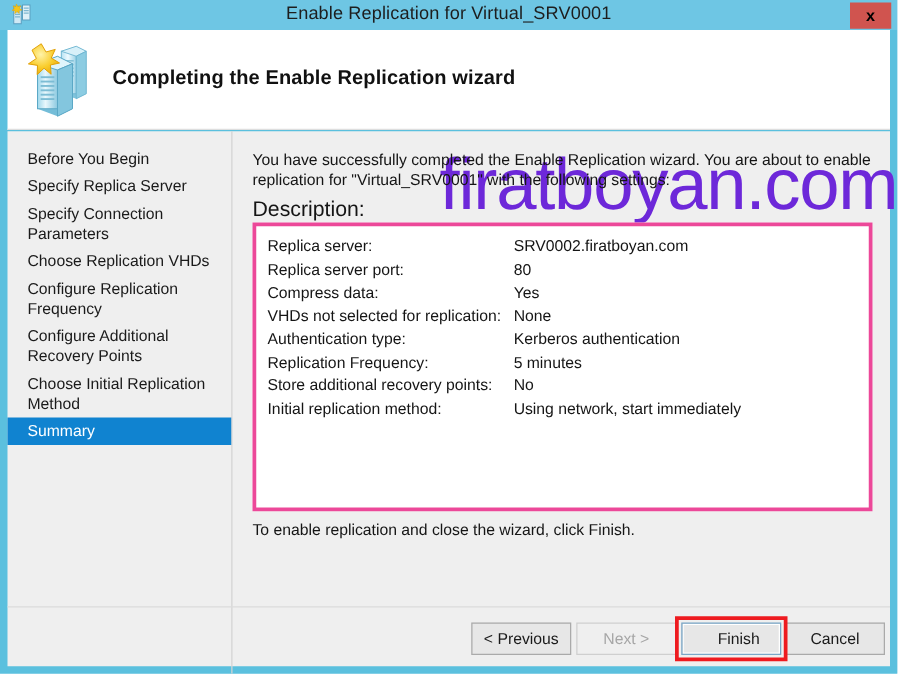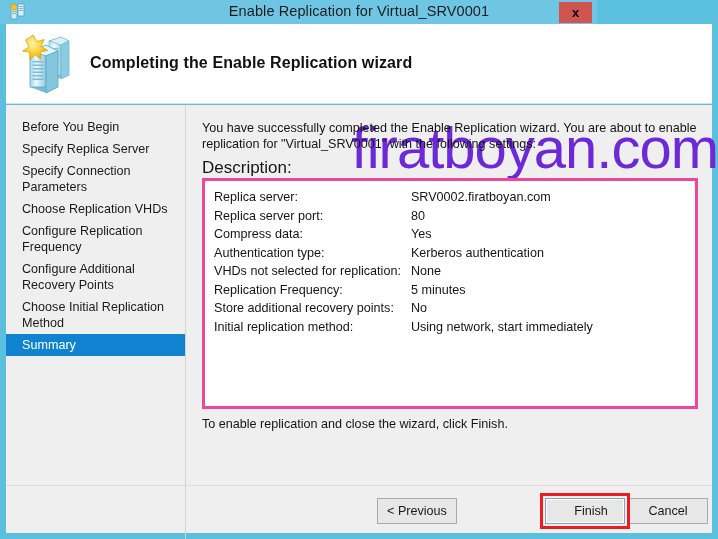--- a/index.html
+++ b/index.html
@@ -18,21 +18,21 @@
     height: 539px;
     box-sizing: border-box;
     background: #5bc0de;
     overflow: hidden;
   }
 
   
   #titlebar {
     position: absolute;
     left: 0; top: 0;
-    width: 597px;
+    width: 718px;
     height: 24px;
     background: #6ec6e4;
   }
   #titlebar-icon {
     position: absolute;
     left: 9px; top: 3px;
     width: 18px; height: 18px;
   }
   #titlebar-title {
     position: absolute;
@@ -384,26 +384,26 @@
           </tr>
           <tr>
             <td class="k">Replica server port:</td>
             <td class="v">80</td>
           </tr>
           <tr>
             <td class="k">Compress data:</td>
             <td class="v">Yes</td>
           </tr>
           <tr>
+            <td class="k">VHDs not selected for replication:</td>
+            <td class="v">None</td>
+          </tr>
+          <tr>
             <td class="k">Authentication type:</td>
             <td class="v">Kerberos authentication</td>
-          </tr>
-          <tr>
-            <td class="k">VHDs not selected for replication:</td>
-            <td class="v">None</td>
           </tr>
           <tr>
             <td class="k">Replication Frequency:</td>
             <td class="v">5 minutes</td>
           </tr>
           <tr>
             <td class="k">Store additional recovery points:</td>
             <td class="v">No</td>
           </tr>
           <tr>
@@ -412,19 +412,20 @@
           </tr>
         </tbody>
           </table>
       </div>
 
       <div id="footnote">To enable replication and close the wizard, click Finish.</div>
     </div>
 
     <div id="buttonbar">
       <button class="wizbtn" id="btn-previous">&lt; Previous</button>
+      <button class="wizbtn disabled" id="btn-next" disabled="">Next &gt;</button>
       <button class="wizbtn focused" id="btn-finish">Finish</button>
       <button class="wizbtn" id="btn-cancel">Cancel</button>
       <div id="finish-highlight"></div>
     </div>
 
   </div>
 </div>
 
 </body></html>

